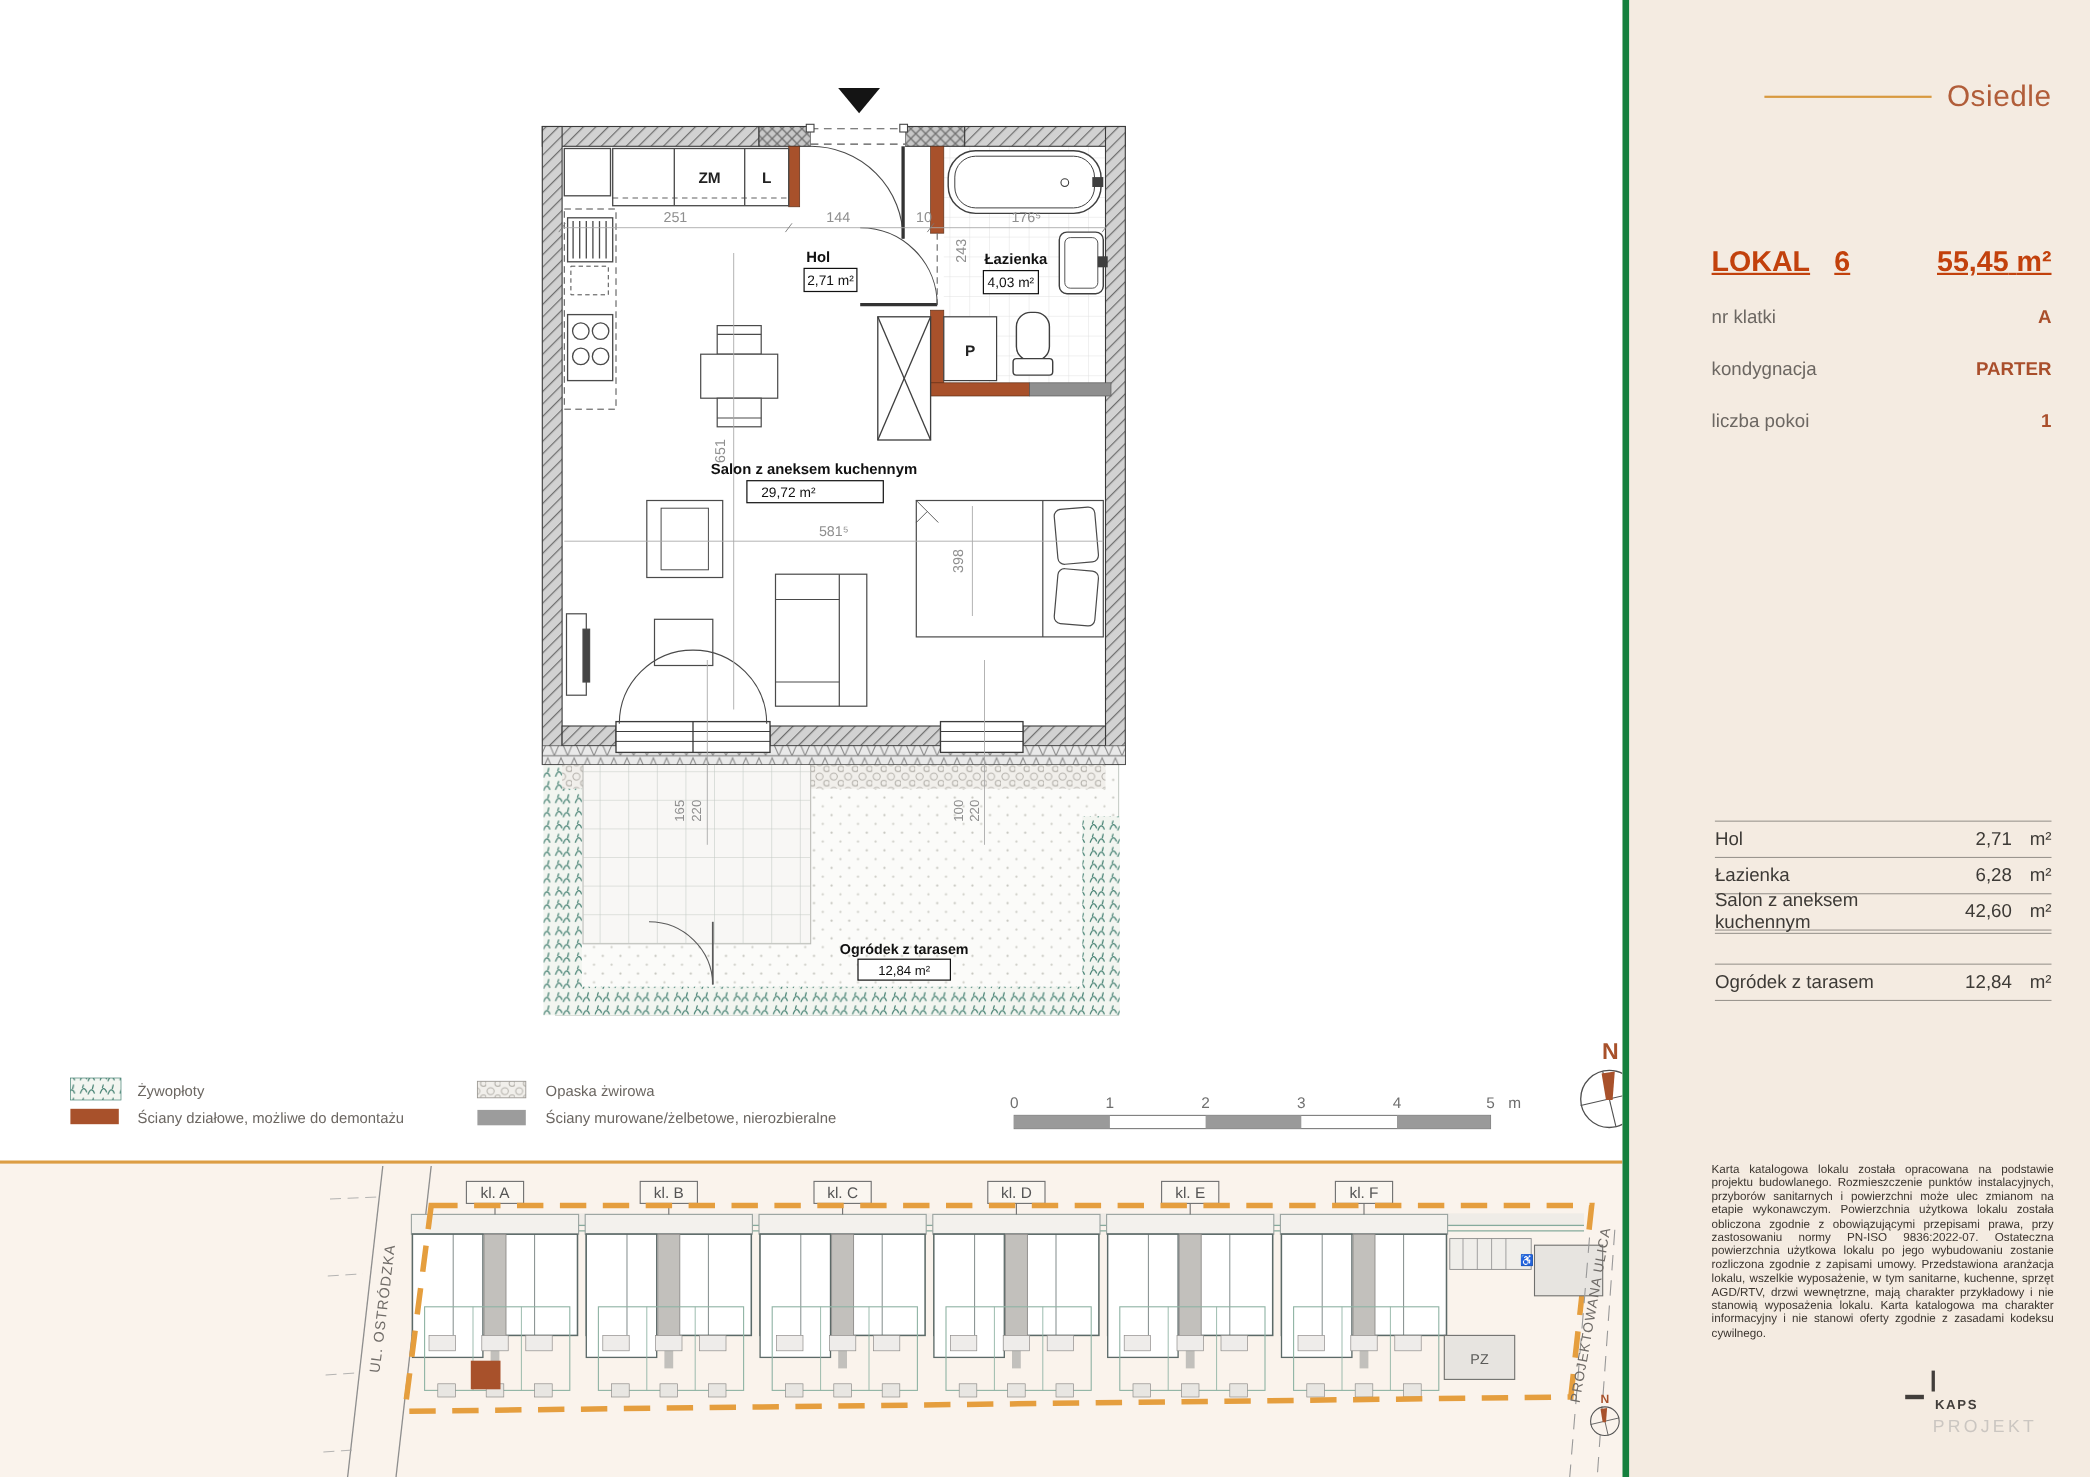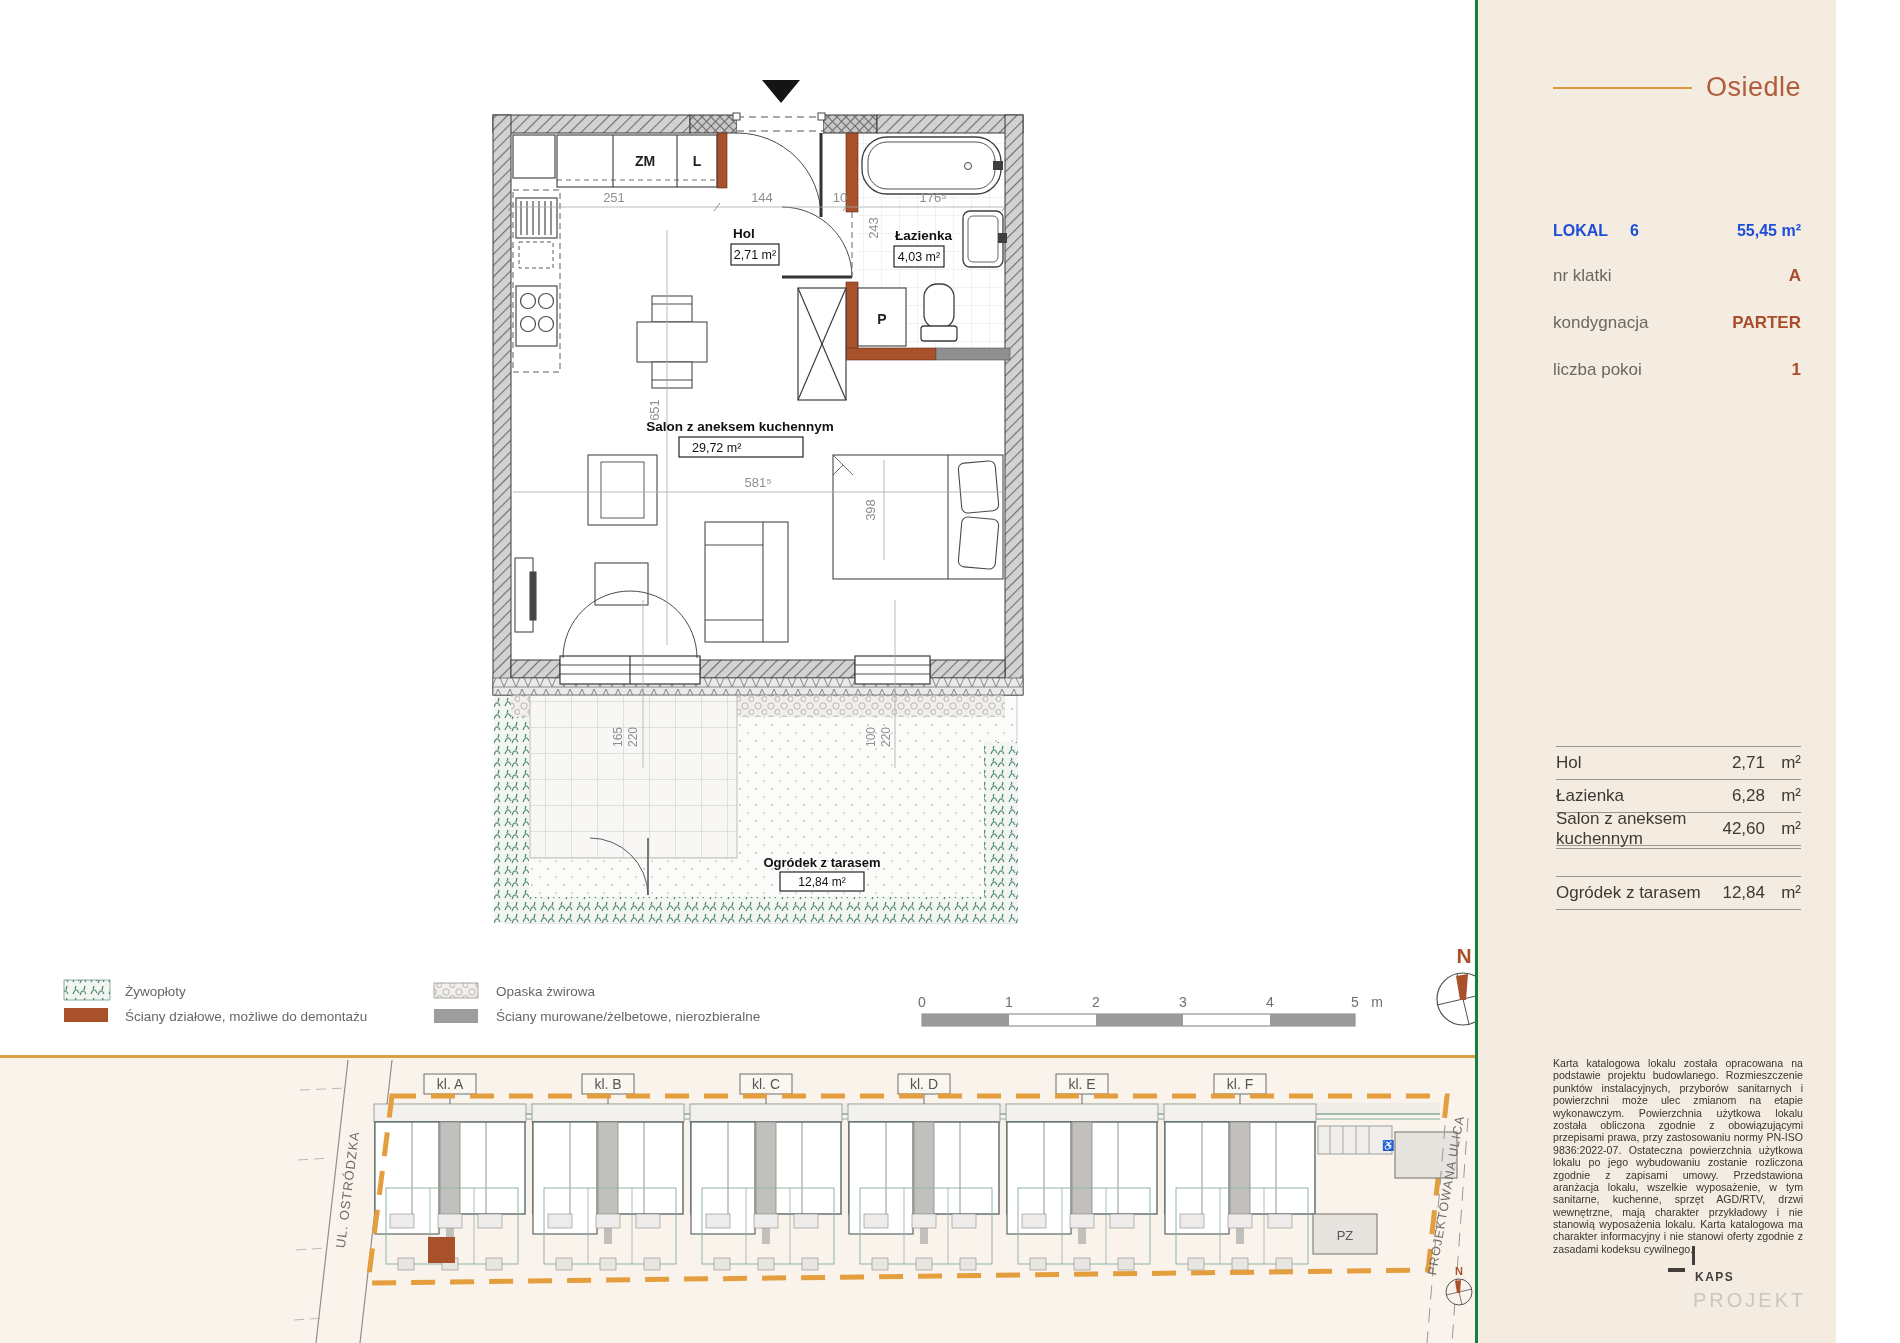--- a/index.html
+++ b/index.html
@@ -1,31 +1,31 @@
 <!DOCTYPE html>
 <html><head>
 <meta charset="utf-8">
 <style>
   html,body{margin:0;padding:0;background:#888;}
   #page{position:relative;width:1900px;height:1343px;background:#ffffff;overflow:hidden;
         font-family:"Liberation Sans",sans-serif;}
   svg text{font-family:"Liberation Sans",sans-serif;}
 
   
-  #sidebar{position:absolute;left:1475px;top:0;width:361px;height:1343px;
-           background:#f4ebe1;border-left:3px solid #15803d;box-sizing:border-box;}
+  #sidebar{position:absolute;left:1475px;top:0;width:425px;height:1343px;
+           background:#f4ebe1;border-left:6px solid #15803d;box-sizing:border-box;}
   #title-block{position:absolute;left:75px;right:35px;top:72px;text-align:right;}
   #title-row{display:flex;align-items:center;justify-content:flex-end;gap:14px;}
   #title-line{width:152px;height:2px;background:#d8993f;}
   #estate-prefix{font-size:27px;color:#b15d39;letter-spacing:.5px;}
   #estate-name{font-family:"DejaVu Sans",sans-serif;font-weight:bold;font-size:50px;
                color:#a94e2b;letter-spacing:-1px;line-height:1.02;margin-top:2px;}
   #unit-block{position:absolute;left:75px;right:35px;top:222px;}
   .u-row{display:flex;justify-content:space-between;align-items:baseline;}
-  #lokal-row{font-size:16px;color:#1d4ed8;font-weight:600;margin-bottom:26px;}
+  #lokal-row{font-size:26px;color:#c2410c;font-weight:600;margin-bottom:26px;text-decoration:underline;}
   #lokal-left{display:flex;gap:22px;}
   .detail-row{font-size:17px;margin-bottom:27px;}
   .detail-label{color:#6c6762;}
   .detail-value{color:#a94e2b;font-weight:600;}
   
   #rooms-table{position:absolute;left:78px;right:35px;top:746px;font-size:17px;color:#3d3a36;}
   .rt-row{display:flex;align-items:center;height:32px;border-top:1px solid #9b968f;}
   .rt-name{flex:1;}
   .rt-area{width:56px;text-align:right;}
   .rt-unit{width:36px;text-align:right;}
@@ -34,21 +34,21 @@
   #rt-outdoor .rt-row{border-bottom:1px solid #9b968f;}
   
   #disclaimer{position:absolute;left:75px;right:33px;top:1057px;font-size:10.6px;
               line-height:1.17;color:#3b352f;text-align:justify;}
   
   #kaps{position:absolute;right:38px;top:1244px;width:130px;}
   #kaps-tick{position:absolute;left:24px;top:2px;width:3px;height:19px;background:#423e3b;}
   #kaps-dash{position:absolute;left:0;top:24px;width:17px;height:4px;background:#423e3b;}
   #kaps-name{position:absolute;left:27px;top:26px;font-size:12px;font-weight:bold;
              color:#423e3b;letter-spacing:1.5px;}
-  #kaps-sub{position:absolute;left:25px;top:45px;font-size:20px;color:#cbc6c1;letter-spacing:3px;}
+  #kaps-sub{position:absolute;left:25px;top:45px;font-size:16px;color:#cbc6c1;letter-spacing:3px;}
 
   
   #bottom-strip{position:absolute;left:0;top:1058px;width:1475px;height:285px;background:#faf3ec;}
   #divider{position:absolute;left:0;top:1055px;width:1475px;height:3px;background:#dc9d44;}
   #developer{position:absolute;left:30px;top:1094px;width:292px;text-align:center;color:#3f3b38;}
   #dev-brand-top{font-family:"DejaVu Sans",sans-serif;font-weight:bold;font-size:38px;
                  color:#6e6969;letter-spacing:2px;line-height:1;}
   #dev-brand-bottom{font-size:25px;color:#8d8888;letter-spacing:2px;margin-top:6px;}
   #dev-office{font-size:17px;margin-top:30px;letter-spacing:.5px;}
   .dev-line{font-size:13px;margin-top:7px;}

